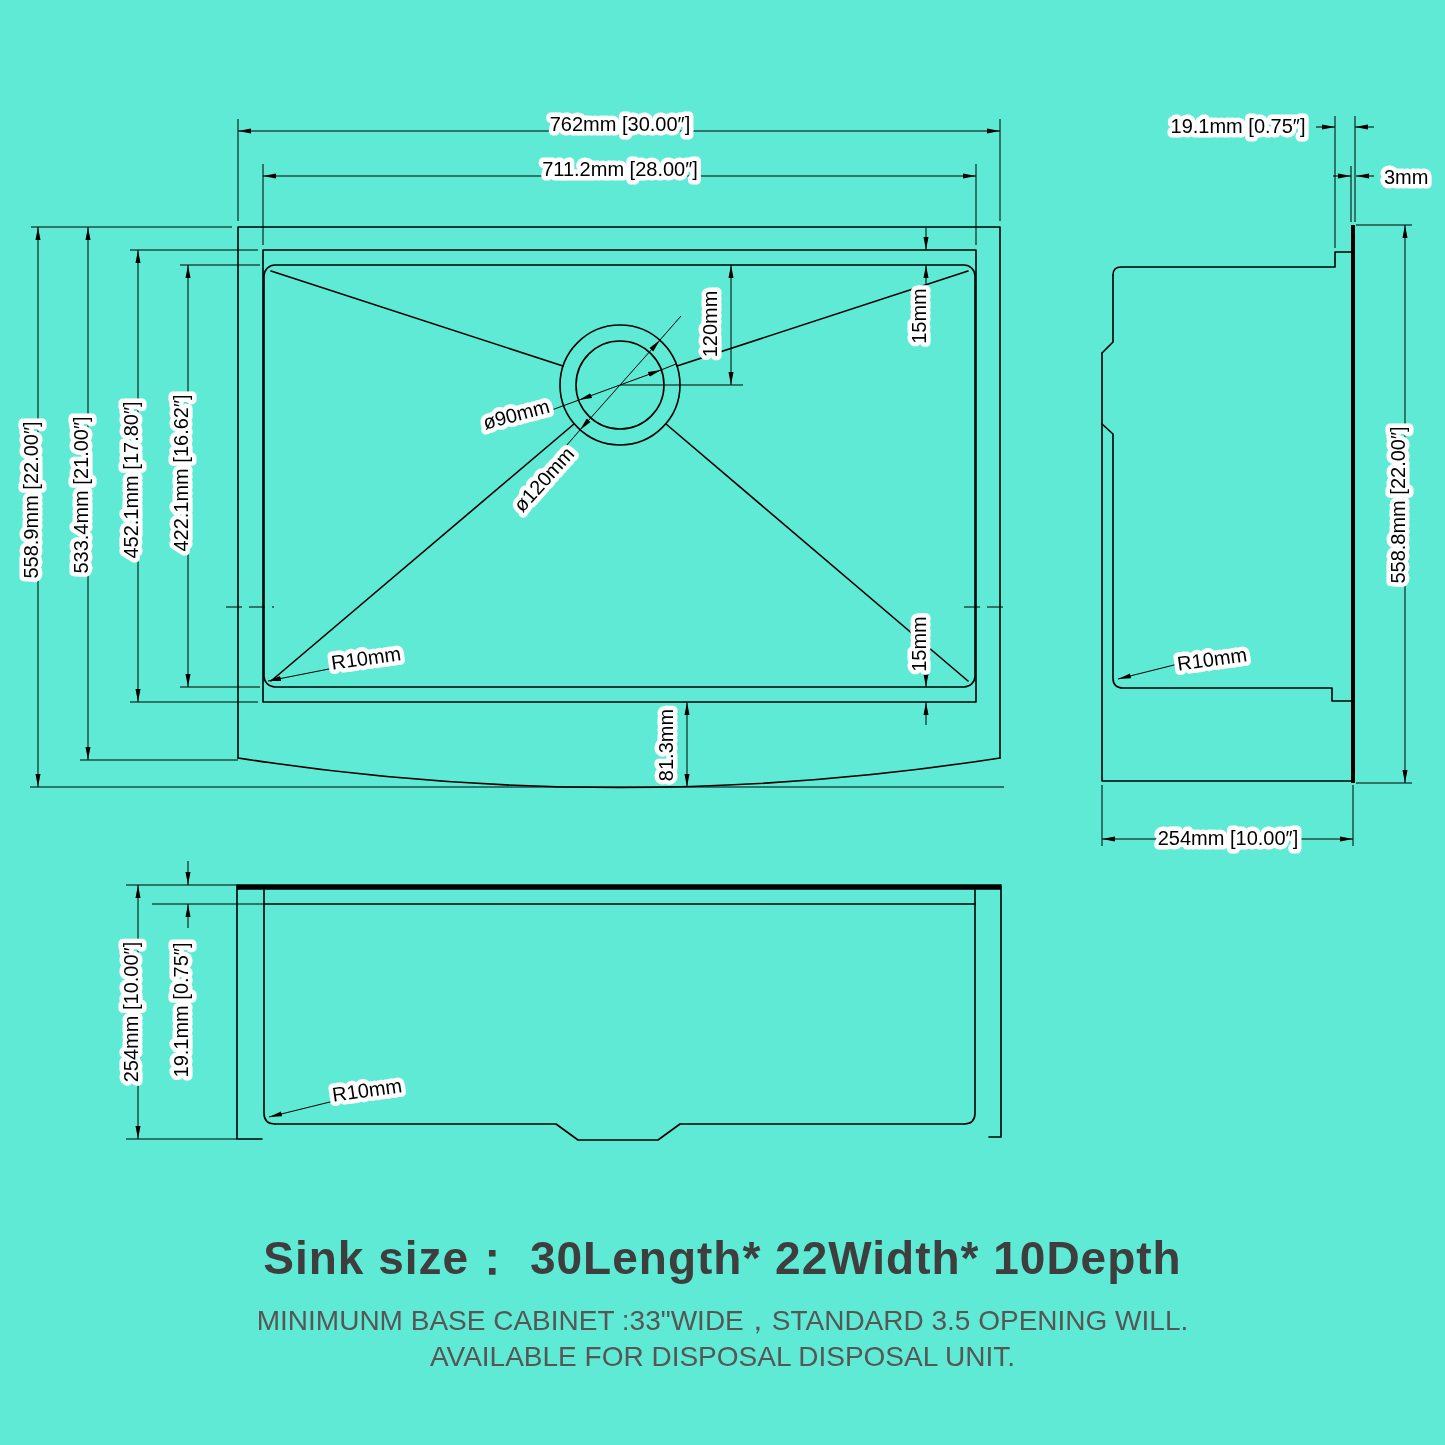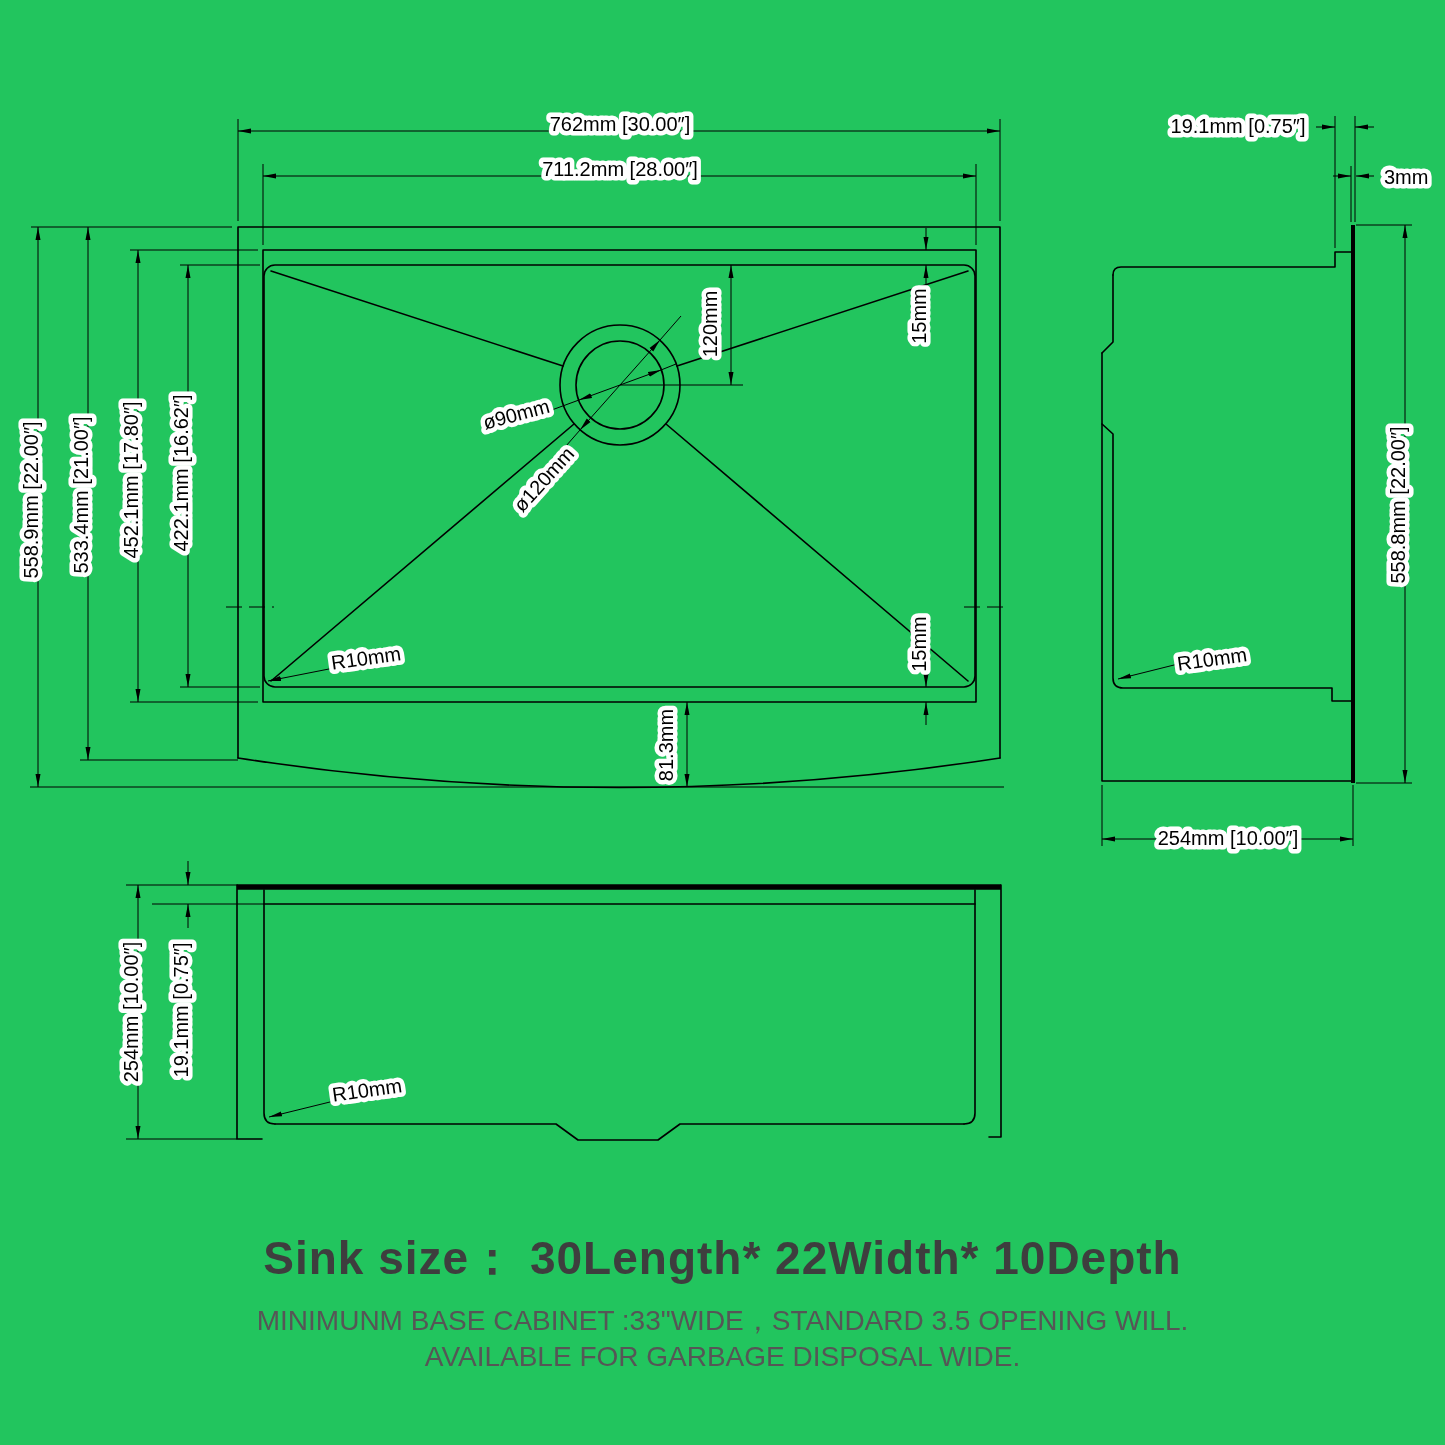--- a/index.html
+++ b/index.html
@@ -1,16 +1,16 @@
 <!DOCTYPE html>
 <html><head>
 <meta charset="utf-8">
 <style>
   html,body{margin:0;padding:0;background:#ffffff;}
-  #stage{position:relative;width:1445px;height:1445px;background:#22c55e;overflow:hidden;
+  #stage{position:relative;width:1445px;height:1445px;background:#5eead4;overflow:hidden;
          font-family:"Liberation Sans",sans-serif;}
   #drawing{position:absolute;left:0;top:0;}
   .geo{stroke:#000;fill:none;stroke-width:1.6;stroke-linecap:round;stroke-linejoin:round;}
   .thin{stroke:#000;fill:none;stroke-width:1;}
   .thick{stroke:#000;fill:none;stroke-width:4;}
   .xthick{stroke:#000;fill:none;stroke-width:5.5;}
   .dimtxt{font-family:"Liberation Sans",sans-serif;font-size:20px;fill:#000;
           paint-order:stroke;stroke:#fff;stroke-width:9px;stroke-linejoin:round;}
   .caption{position:absolute;left:0;width:1445px;text-align:center;color:#3e3e3e;}
   #cap-title{top:1228px;font-size:46px;font-weight:bold;letter-spacing:1px;}
@@ -160,14 +160,14 @@
         <text x="1213" y="666" class="dimtxt" text-anchor="middle" transform="rotate(-8 1213 666)">R10mm</text>
         <text x="1228" y="845" class="dimtxt" text-anchor="middle">254mm [10.00″]</text>
         <text x="138" y="1012" class="dimtxt" text-anchor="middle" transform="rotate(-90 138 1012)">254mm [10.00″]</text>
         <text x="188" y="1010" class="dimtxt" text-anchor="middle" transform="rotate(-90 188 1010)">19.1mm [0.75″]</text>
         <text x="368" y="1097" class="dimtxt" text-anchor="middle" transform="rotate(-8 368 1097)">R10mm</text>
       </g>
   </svg>
 
   <div class="caption" id="cap-title">Sink size：  30Length* 22Width* 10Depth</div>
   <div class="caption" id="cap-line1">MINIMUNM BASE CABINET :33"WIDE，STANDARD 3.5 OPENING WILL.</div>
-  <div class="caption" id="cap-line2">AVAILABLE FOR GARBAGE DISPOSAL WIDE.</div>
+  <div class="caption" id="cap-line2">AVAILABLE FOR DISPOSAL DISPOSAL UNIT.</div>
 </div>
 
 </body></html>

